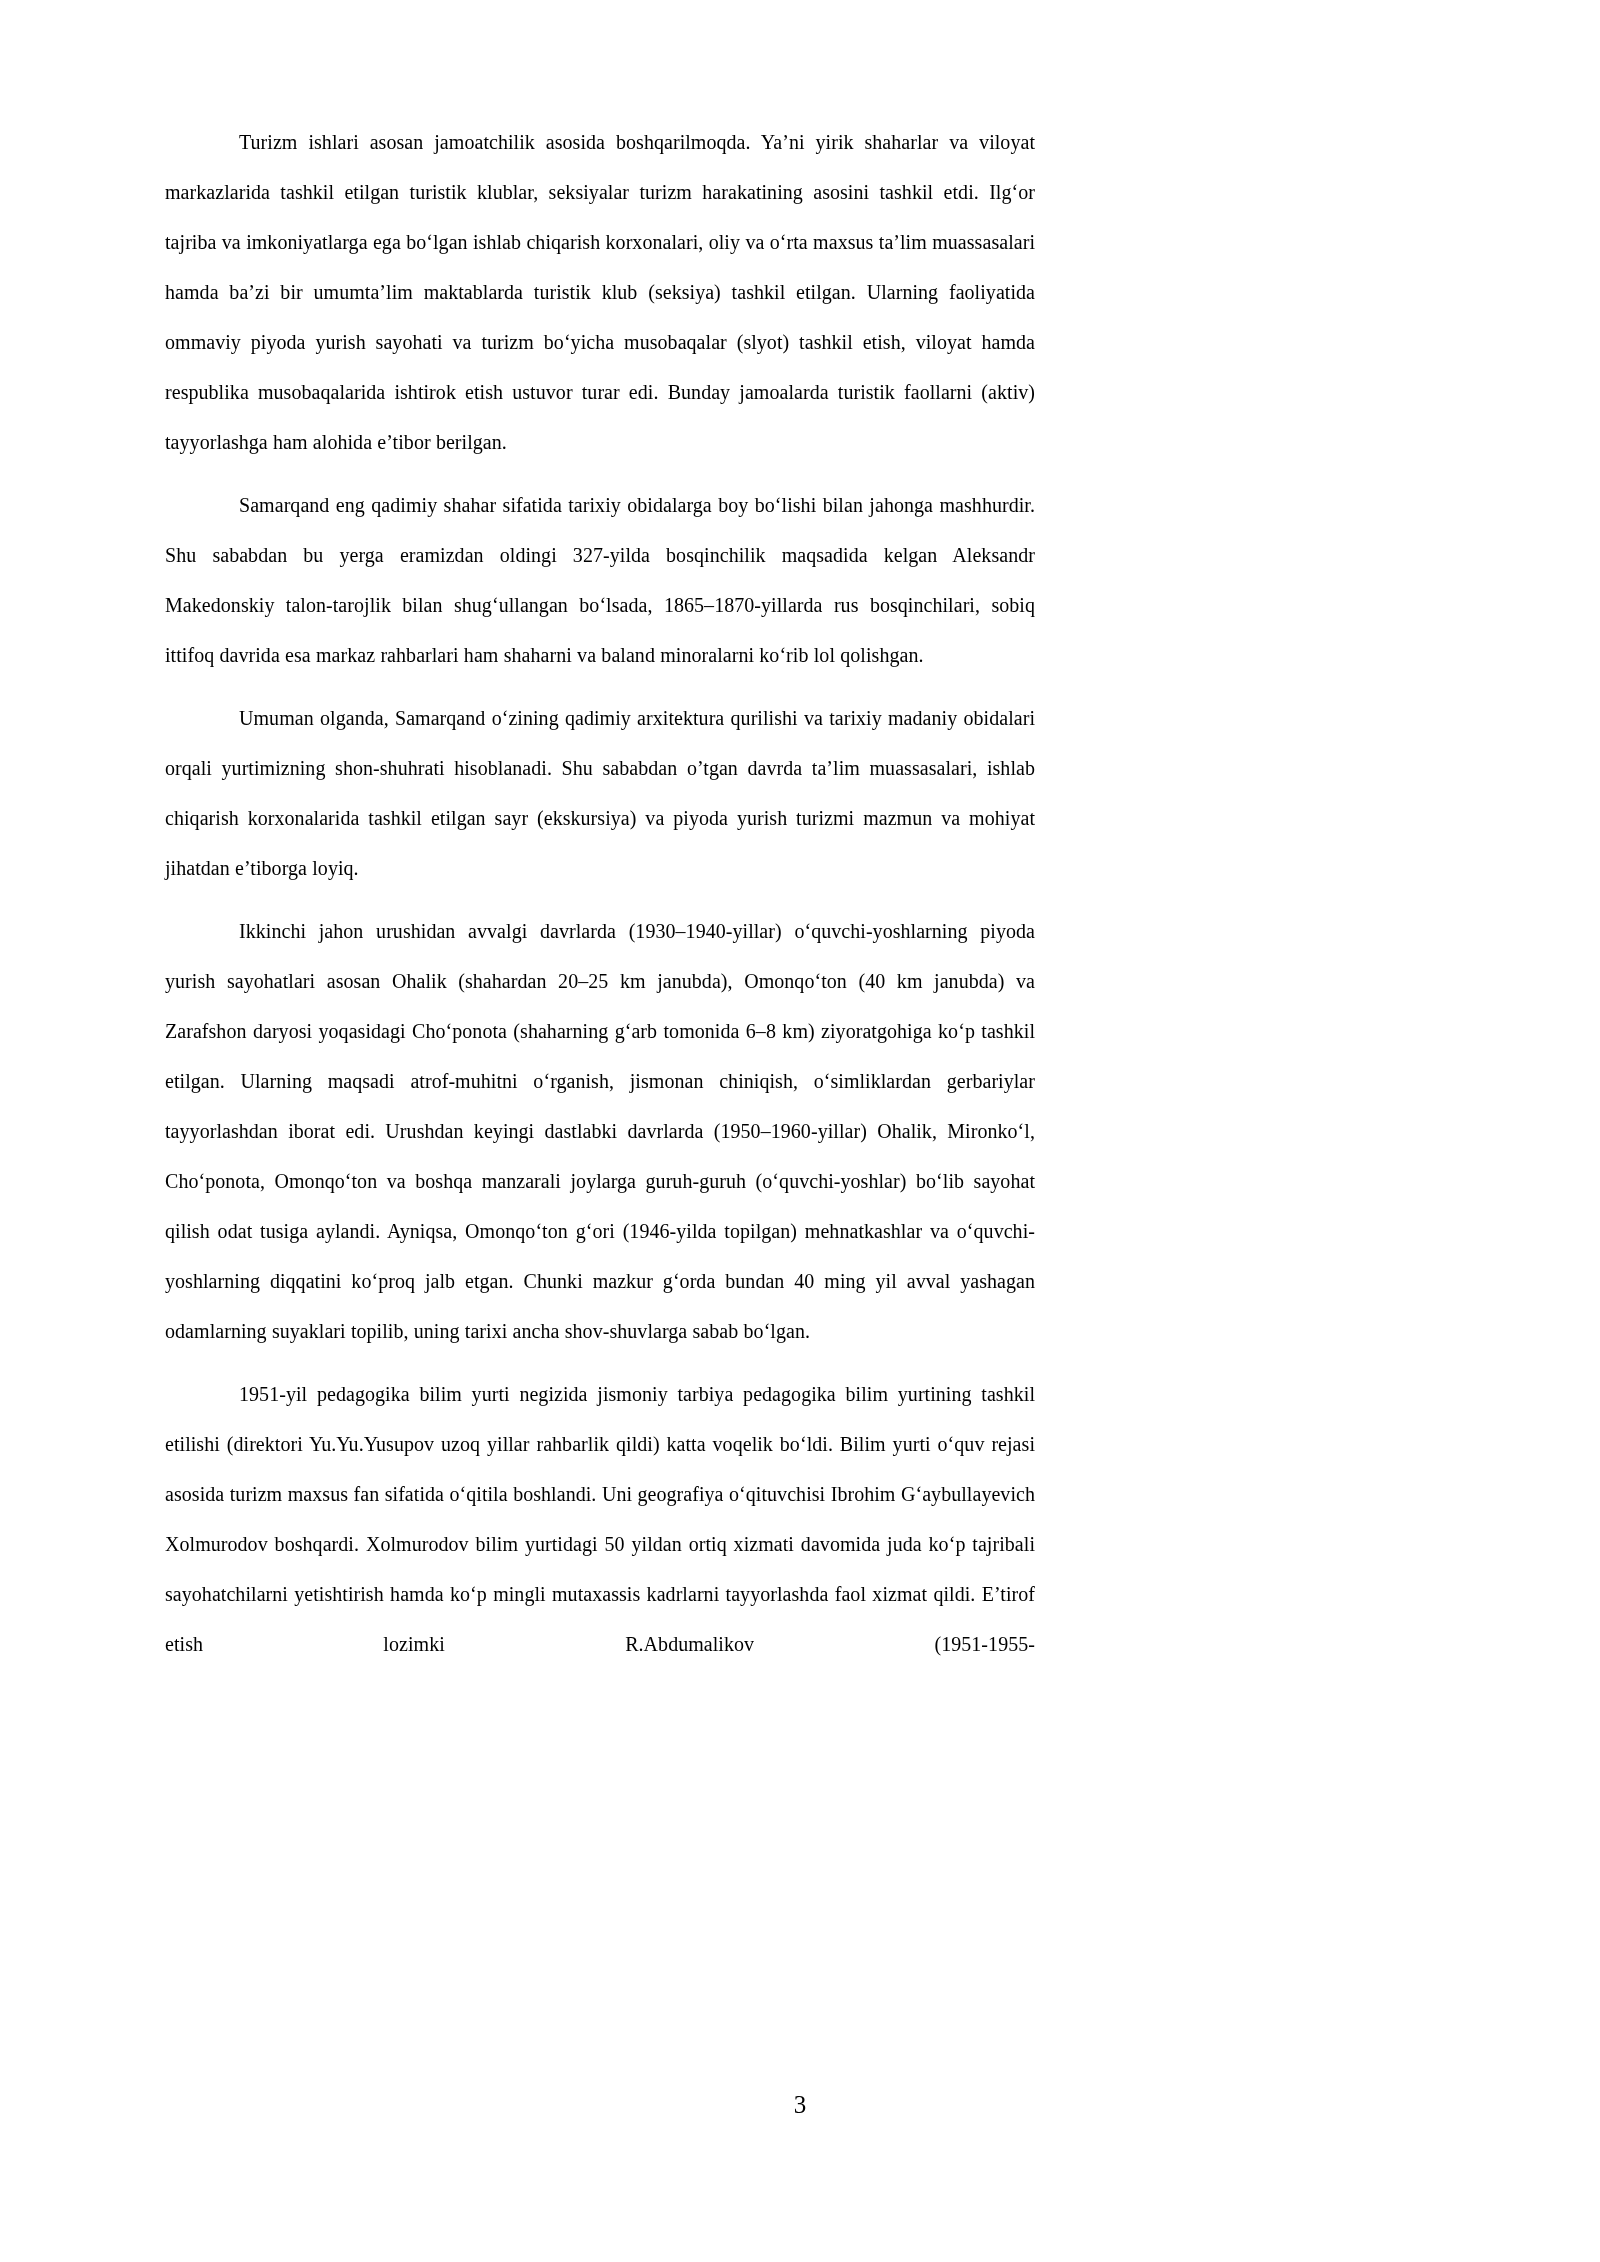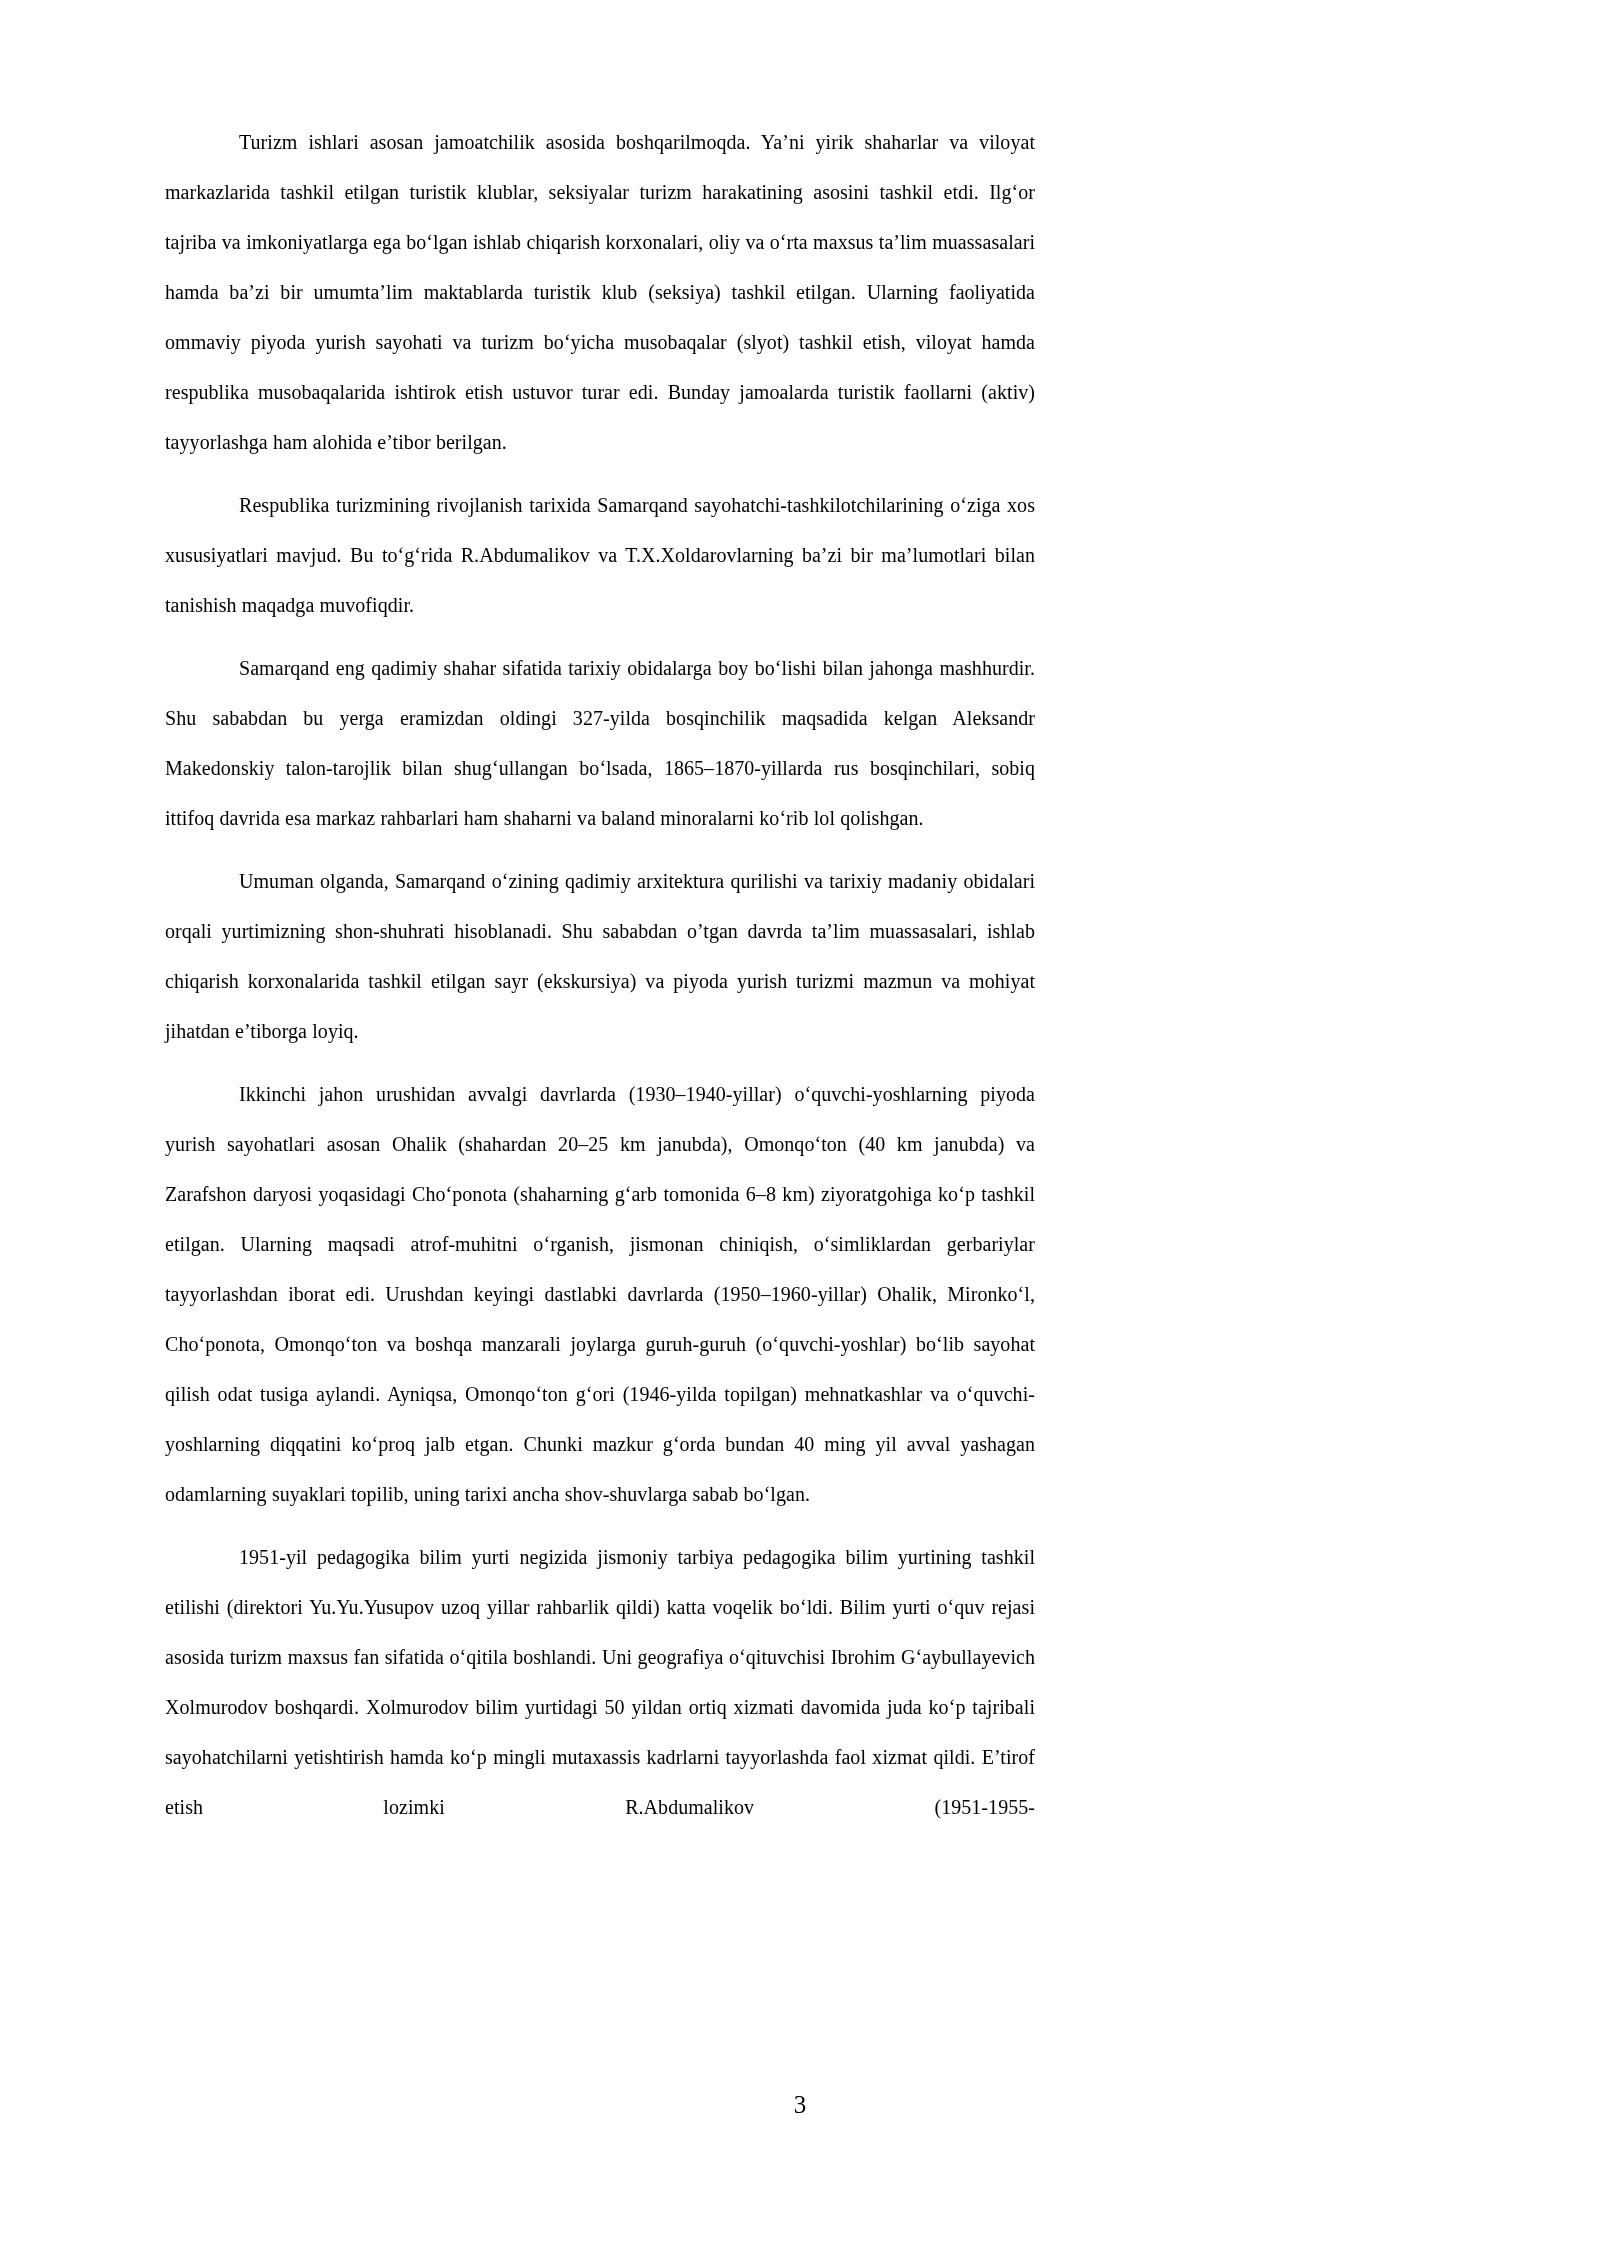--- a/index.html
+++ b/index.html
@@ -49,20 +49,19 @@
     line-height: 30px;
     font-family: "Liberation Serif", "DejaVu Serif", serif;
   }
 </style>
 </head>
 <body>
 
 <div class="page">
   <div class="content">
     <p class="para">Turizm ishlari asosan jamoatchilik asosida boshqarilmoqda. Ya’ni yirik shaharlar va viloyat markazlarida tashkil etilgan turistik klublar, seksiyalar turizm harakatining asosini tashkil etdi. Ilg‘or tajriba va imkoniyatlarga ega bo‘lgan ishlab chiqarish korxonalari, oliy va o‘rta maxsus ta’lim muassasalari hamda ba’zi bir umumta’lim maktablarda turistik klub (seksiya) tashkil etilgan. Ularning faoliyatida ommaviy piyoda yurish sayohati va turizm bo‘yicha musobaqalar (slyot) tashkil etish, viloyat hamda respublika musobaqalarida ishtirok etish ustuvor turar edi. Bunday jamoalarda turistik faollarni (aktiv) tayyorlashga ham alohida e’tibor berilgan.</p>
-    <p class="para">Respublika turizmining rivojlanish tarixida Samarqand sayohatchi-tashkilotchilarining o‘ziga xos xususiyatlari mavjud. Bu to‘g‘rida R.Abdumalikov va T.X.Xoldarovlarning ba’zi bir ma’lumotlari bilan tanishish maqadga muvofiqdir.</p>
     <p class="para">Samarqand eng qadimiy shahar sifatida tarixiy obidalarga boy bo‘lishi bilan jahonga mashhurdir. Shu sababdan bu yerga eramizdan oldingi 327-yilda bosqinchilik maqsadida kelgan Aleksandr Makedonskiy talon-tarojlik bilan shug‘ullangan bo‘lsada, 1865–1870-yillarda rus bosqinchilari, sobiq ittifoq davrida esa markaz rahbarlari ham shaharni va baland minoralarni ko‘rib lol qolishgan.</p>
     <p class="para">Umuman olganda, Samarqand o‘zining qadimiy arxitektura qurilishi va tarixiy madaniy obidalari orqali yurtimizning shon-shuhrati hisoblanadi. Shu sababdan o’tgan davrda ta’lim muassasalari, ishlab chiqarish korxonalarida tashkil etilgan sayr (ekskursiya) va piyoda yurish turizmi mazmun va mohiyat jihatdan e’tiborga loyiq.</p>
     <p class="para">Ikkinchi jahon urushidan avvalgi davrlarda (1930–1940-yillar) o‘quvchi-yoshlarning piyoda yurish sayohatlari asosan Ohalik (shahardan 20–25 km janubda), Omonqo‘ton (40 km janubda) va Zarafshon daryosi yoqasidagi Cho‘ponota (shaharning g‘arb tomonida 6–8 km) ziyoratgohiga ko‘p tashkil etilgan. Ularning maqsadi atrof-muhitni o‘rganish, jismonan chiniqish, o‘simliklardan gerbariylar tayyorlashdan iborat edi. Urushdan keyingi dastlabki davrlarda (1950–1960-yillar) Ohalik, Mironko‘l, Cho‘ponota, Omonqo‘ton va boshqa manzarali joylarga guruh-guruh (o‘quvchi-yoshlar) bo‘lib sayohat qilish odat tusiga aylandi. Ayniqsa, Omonqo‘ton g‘ori (1946-yilda topilgan) mehnatkashlar va o‘quvchi-yoshlarning diqqatini ko‘proq jalb etgan. Chunki mazkur g‘orda bundan 40 ming yil avval yashagan odamlarning suyaklari topilib, uning tarixi ancha shov-shuvlarga sabab bo‘lgan.</p>
     <p class="para">1951-yil pedagogika bilim yurti negizida jismoniy tarbiya pedagogika bilim yurtining tashkil etilishi (direktori Yu.Yu.Yusupov uzoq yillar rahbarlik qildi) katta voqelik bo‘ldi. Bilim yurti o‘quv rejasi asosida turizm maxsus fan sifatida o‘qitila boshlandi. Uni geografiya o‘qituvchisi Ibrohim G‘aybullayevich Xolmurodov boshqardi. Xolmurodov bilim yurtidagi 50 yildan ortiq xizmati davomida juda ko‘p tajribali sayohatchilarni yetishtirish hamda ko‘p mingli mutaxassis kadrlarni tayyorlashda faol xizmat qildi. E’tirof etish lozimki R.Abdumalikov (1951-1955-</p>
   </div>
   <div class="footer">3</div>
 </div>
 
 </body></html>

